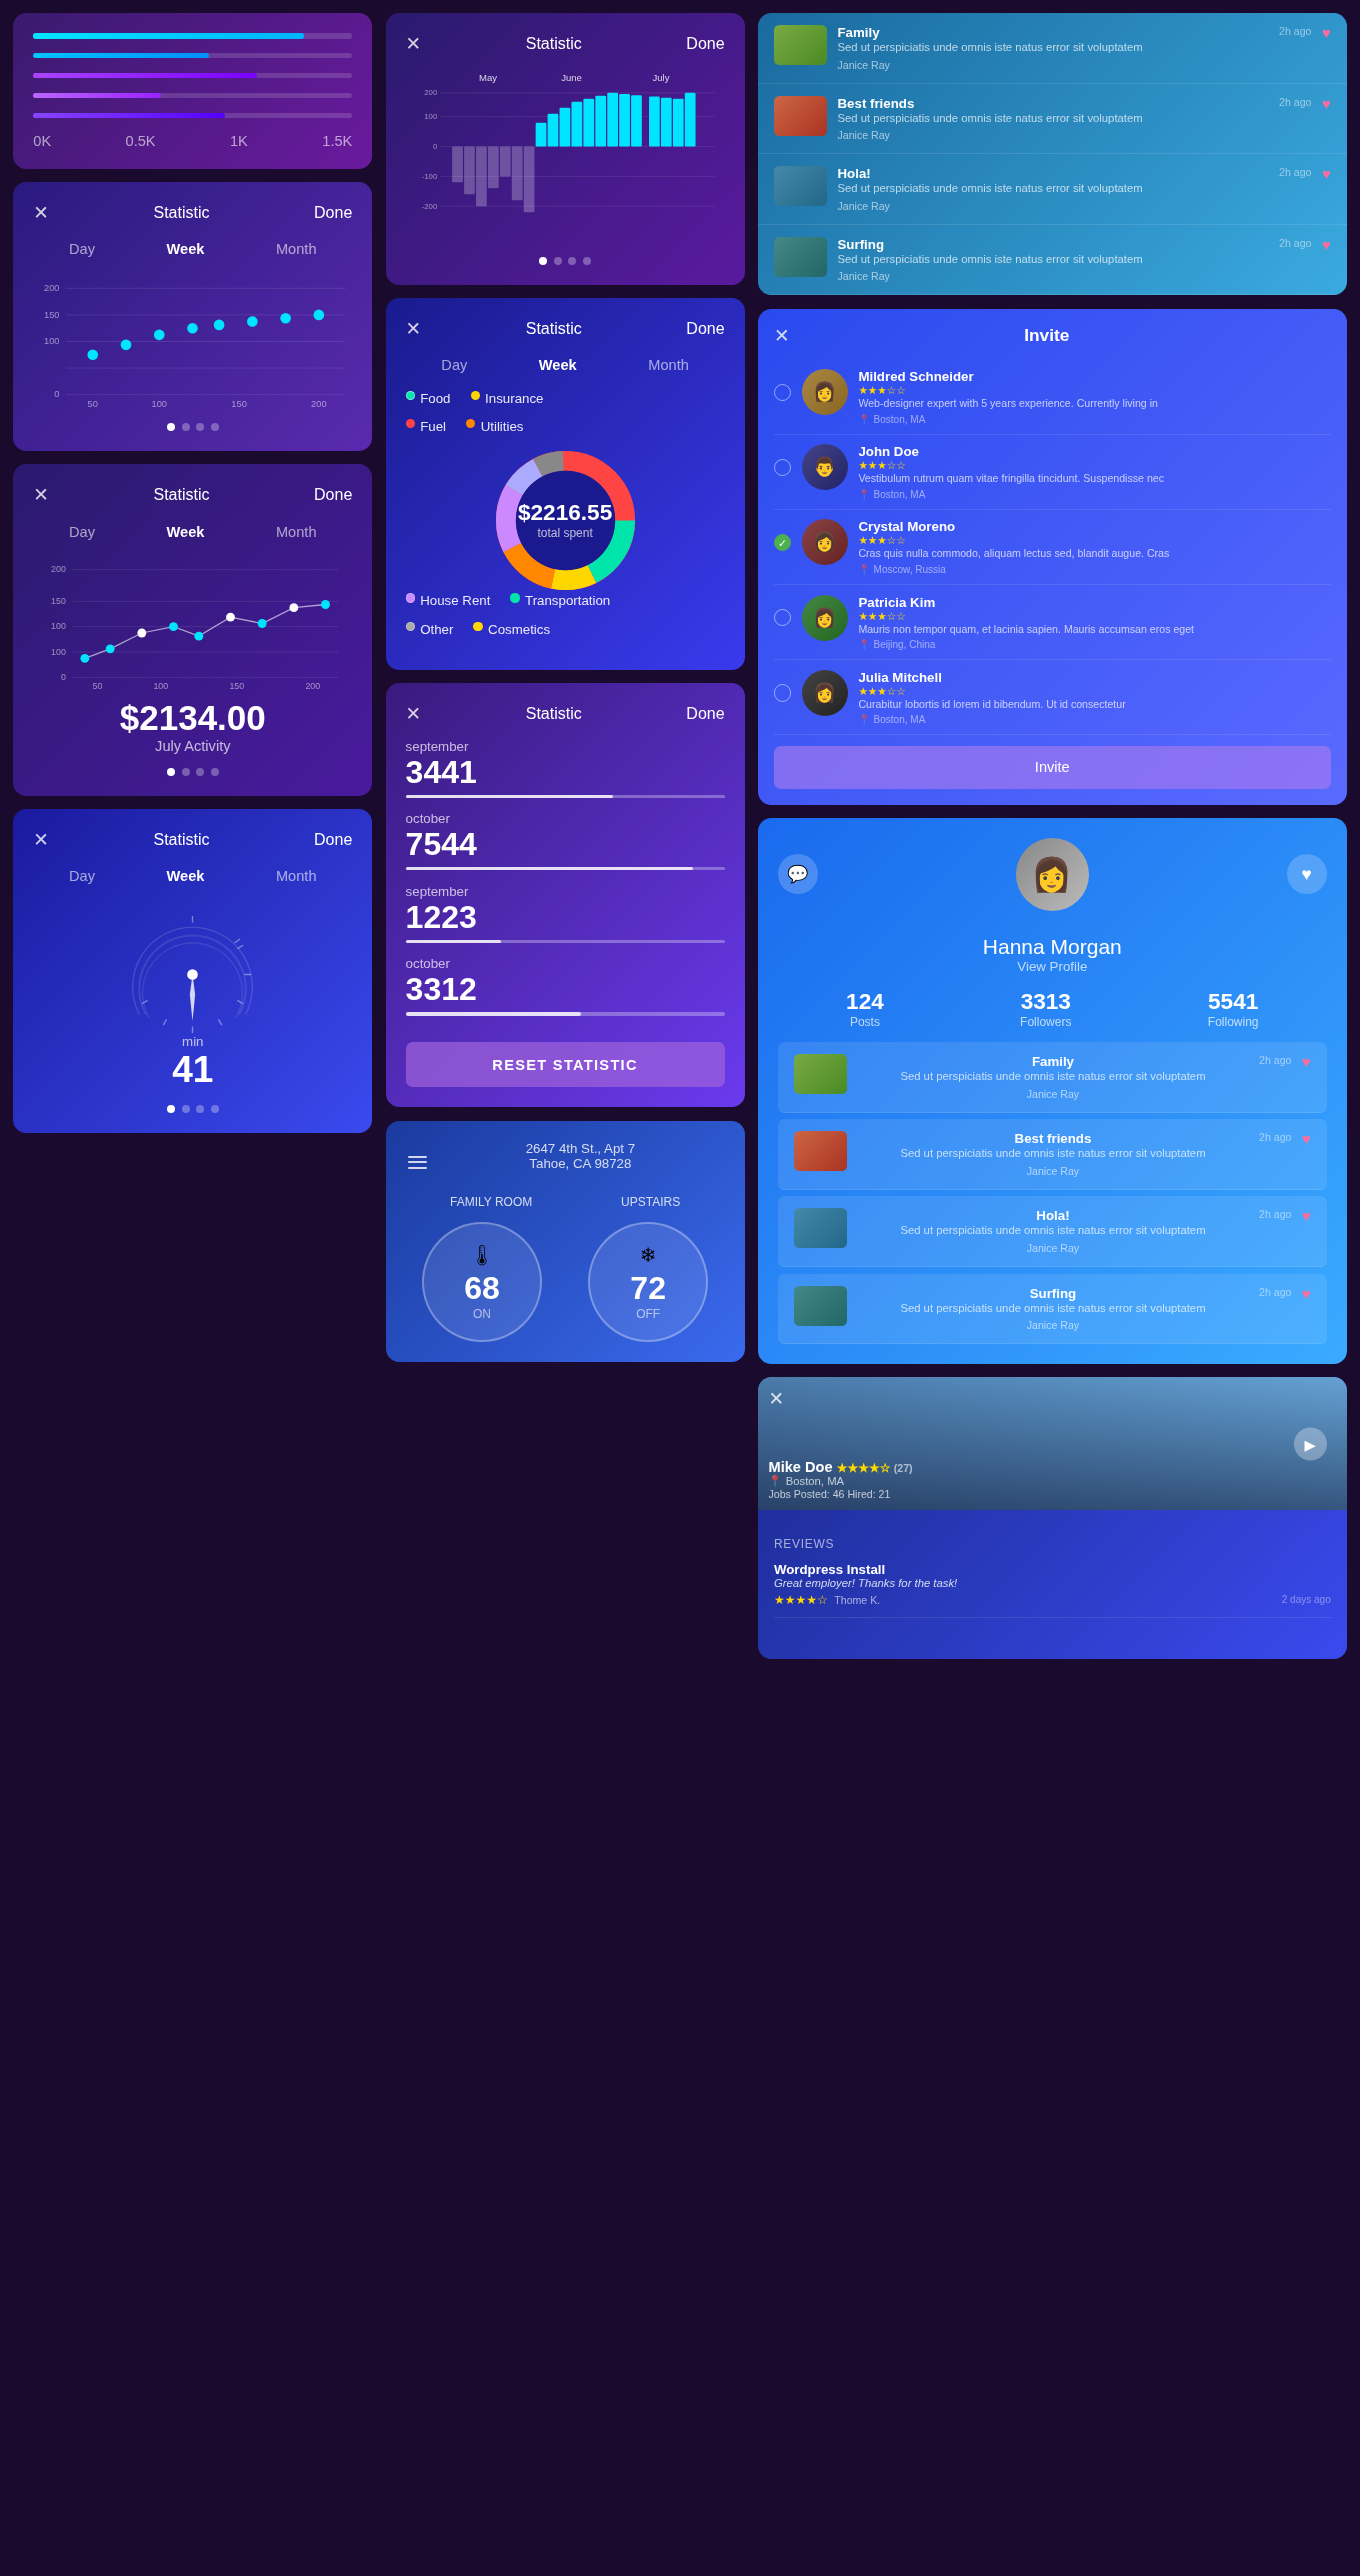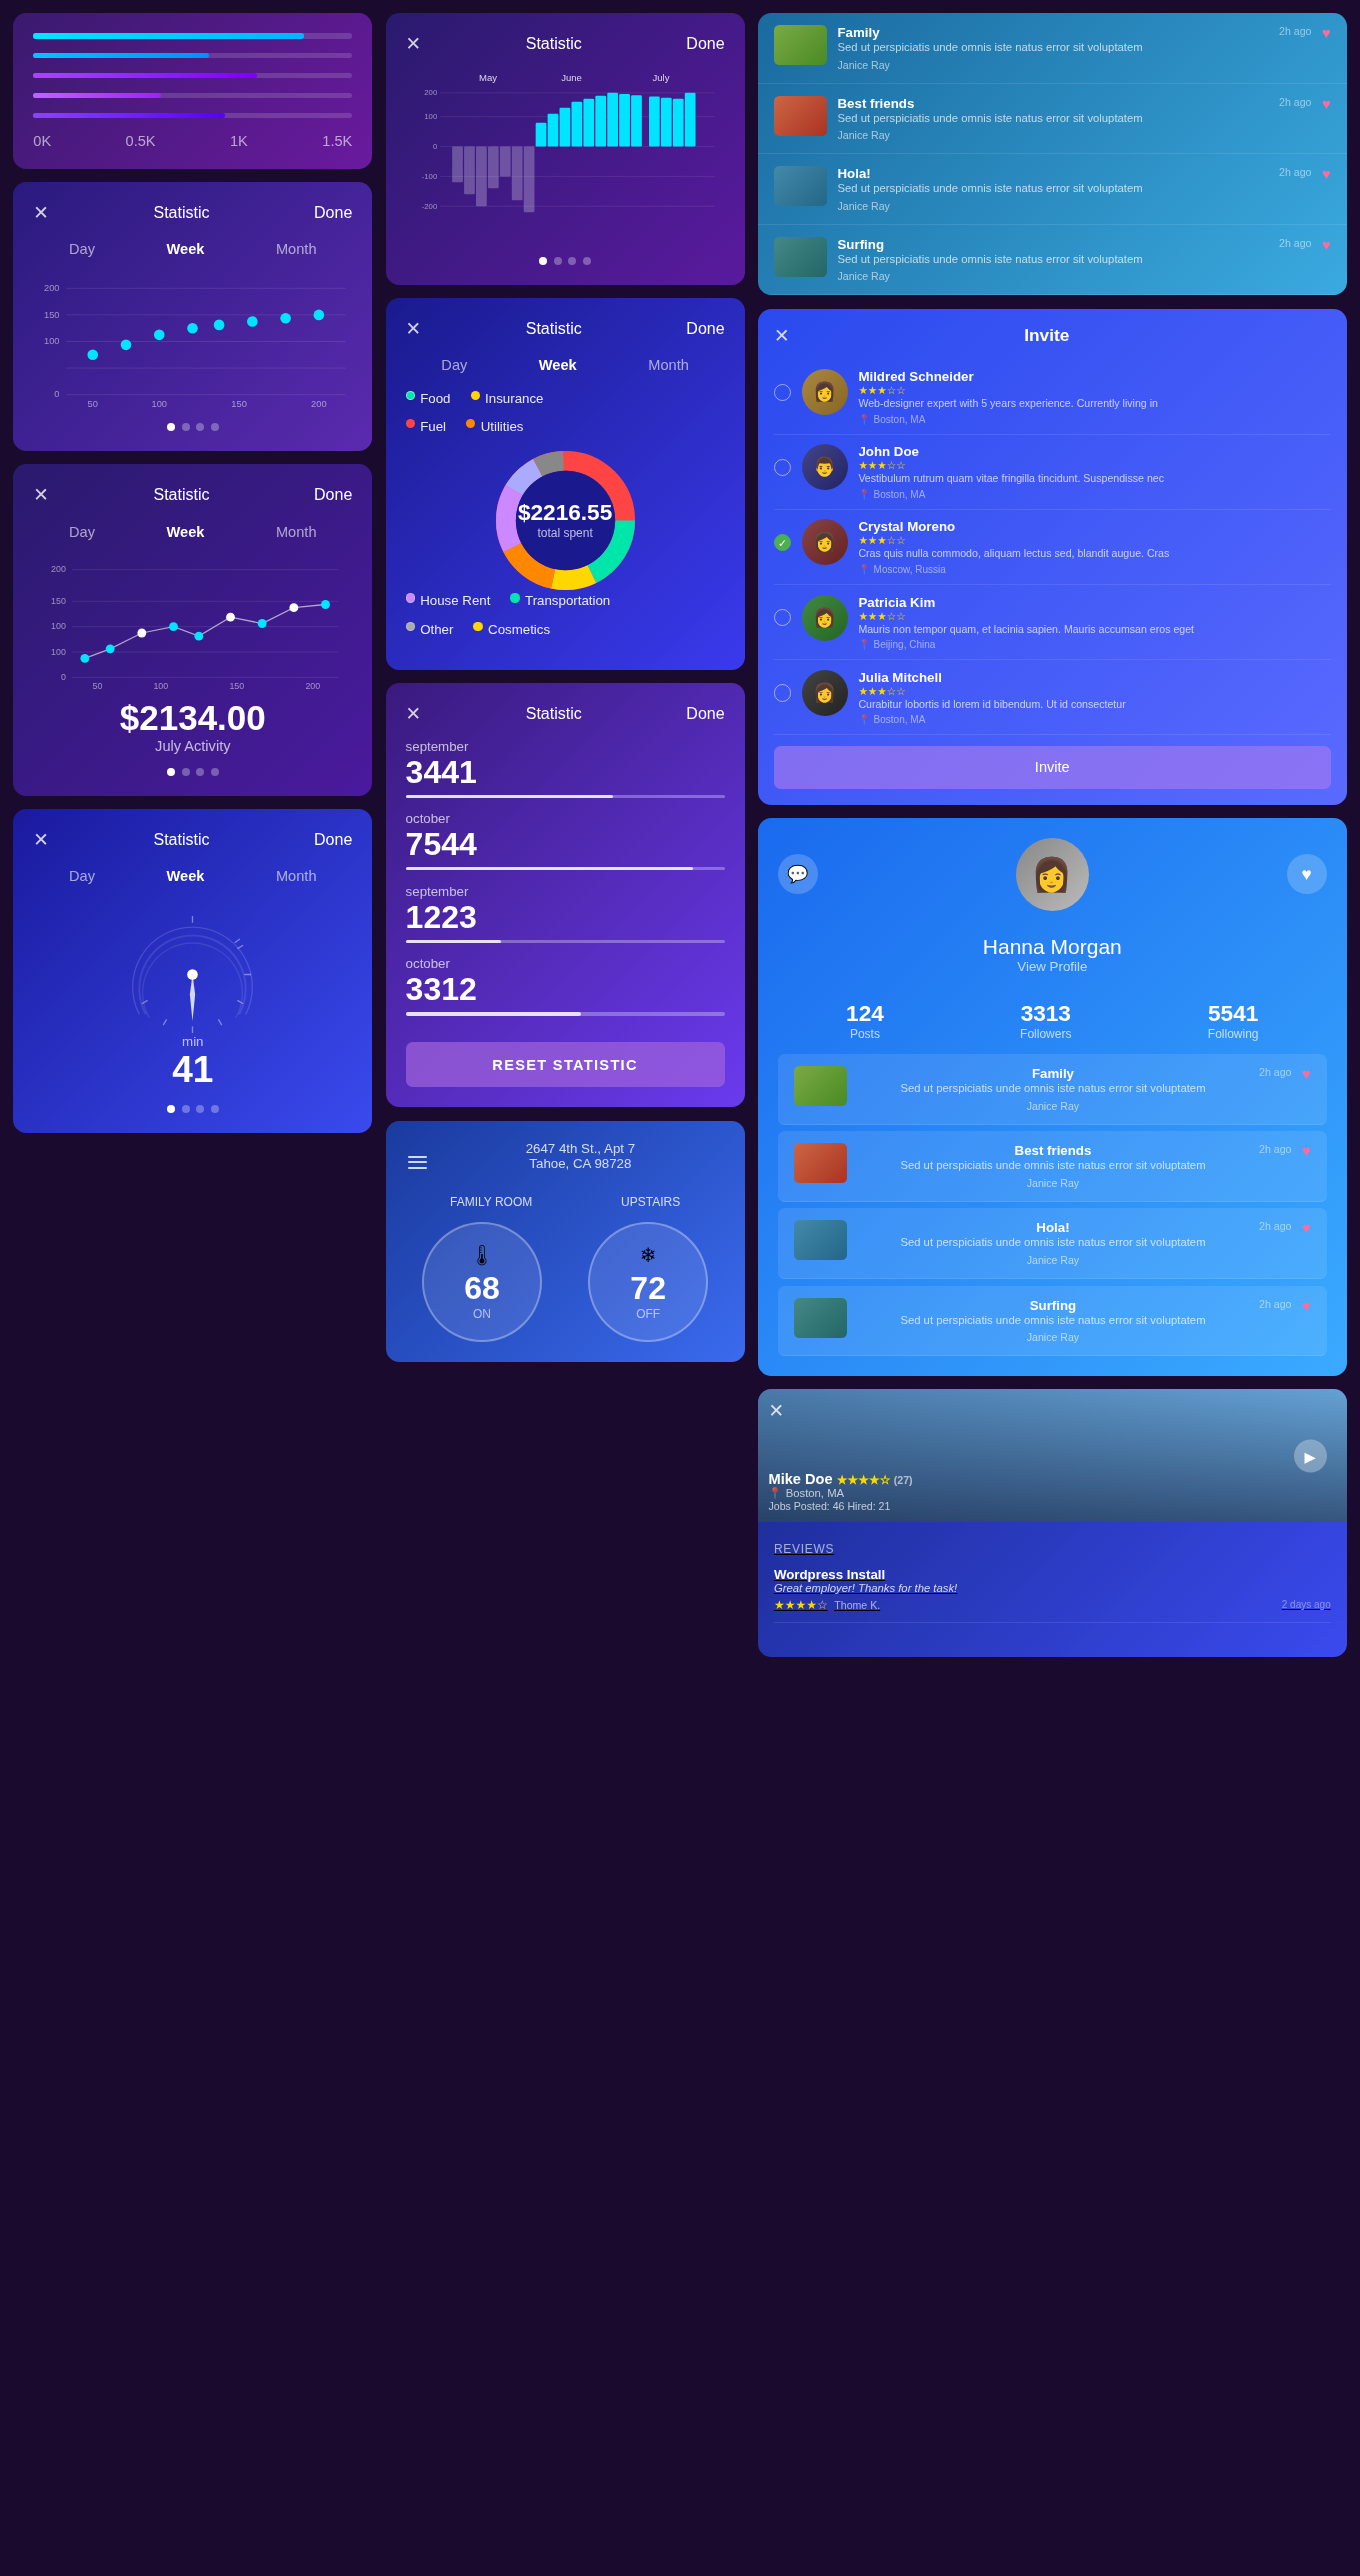--- a/index.html
+++ b/index.html
@@ -572,21 +572,21 @@
     .profile-name {
       color: white;
       font-size: 21px;
       font-weight: 400;
       margin-top: 24px;
     }
 
     .profile-link {
       color: rgba(255,255,255,0.7);
       font-size: 13.3px;
-      margin-bottom: 27px;
+      margin-bottom: 15px;
       cursor: pointer;
     }
 
     .profile-stats {
       display: flex;
       justify-content: space-around;
       margin-bottom: 13.3px;
     }
 
     .profile-stat-item {
@@ -662,22 +662,21 @@
       color: #FFD700;
       font-size: 12px;
     }
 
     .review-hero-jobs {
       color: rgba(255,255,255,0.7);
       font-size: 10.6px;
     }
 
     .reviews-section {
-      padding: 20px 16px;
-      text-decoration: underline;
+      padding: 27px 16px;
     }
 
     .reviews-label {
       color: rgba(255,255,255,0.6);
       font-size: 12px;
       letter-spacing: 0.7px;
       margin-bottom: 10.6px;
     }
 
     .review-item {

